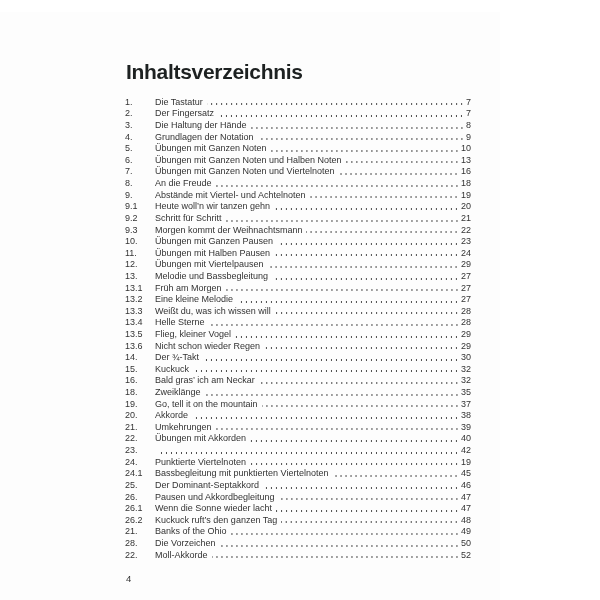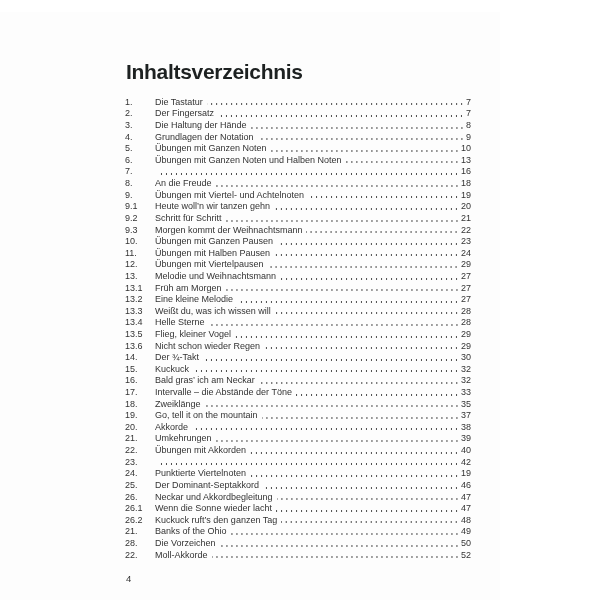--- a/index.html
+++ b/index.html
@@ -111,34 +111,35 @@
 
   <div class="toc-row">
     <span class="toc-num">6.</span>
     <span class="toc-title">Übungen mit Ganzen Noten und Halben Noten</span>
     <span class="dot-leader"></span>
     <span class="toc-page">13</span>
   </div>
 
   <div class="toc-row">
     <span class="toc-num">7.</span>
+    <span class="toc-title">Übungen mit Ganzen Noten und Viertelnoten</span>
     <span class="dot-leader"></span>
     <span class="toc-page">16</span>
   </div>
 
   <div class="toc-row">
     <span class="toc-num">8.</span>
     <span class="toc-title">An die Freude</span>
     <span class="dot-leader"></span>
     <span class="toc-page">18</span>
   </div>
 
   <div class="toc-row">
     <span class="toc-num">9.</span>
-    <span class="toc-title">Übungen mit Viertel- und Achtelnoten</span>
+    <span class="toc-title">Abstände mit Viertel- und Achtelnoten</span>
     <span class="dot-leader"></span>
     <span class="toc-page">19</span>
   </div>
 
   <div class="toc-row">
     <span class="toc-num">9.1</span>
     <span class="toc-title">Heute woll’n wir tanzen gehn</span>
     <span class="dot-leader"></span>
     <span class="toc-page">20</span>
   </div>
@@ -173,21 +174,21 @@
 
   <div class="toc-row">
     <span class="toc-num">12.</span>
     <span class="toc-title">Übungen mit Viertelpausen</span>
     <span class="dot-leader"></span>
     <span class="toc-page">29</span>
   </div>
 
   <div class="toc-row">
     <span class="toc-num">13.</span>
-    <span class="toc-title">Melodie und Weihnachtsmann</span>
+    <span class="toc-title">Melodie und Bassbegleitung</span>
     <span class="dot-leader"></span>
     <span class="toc-page">27</span>
   </div>
 
   <div class="toc-row">
     <span class="toc-num">13.1</span>
     <span class="toc-title">Früh am Morgen</span>
     <span class="dot-leader"></span>
     <span class="toc-page">27</span>
   </div>
@@ -241,26 +242,20 @@
     <span class="toc-page">32</span>
   </div>
 
   <div class="toc-row">
     <span class="toc-num">16.</span>
     <span class="toc-title">Bald gras’ ich am Neckar</span>
     <span class="dot-leader"></span>
     <span class="toc-page">32</span>
   </div>
 
-  <div class="toc-row">
-    <span class="toc-num">17.</span>
-    <span class="toc-title">Intervalle – die Abstände der Töne</span>
-    <span class="dot-leader"></span>
-    <span class="toc-page">33</span>
-  </div>
 
   <div class="toc-row">
     <span class="toc-num">18.</span>
     <span class="toc-title">Zweiklänge</span>
     <span class="dot-leader"></span>
     <span class="toc-page">35</span>
   </div>
 
   <div class="toc-row">
     <span class="toc-num">19.</span>
@@ -296,31 +291,37 @@
     <span class="toc-page">42</span>
   </div>
 
   <div class="toc-row">
     <span class="toc-num">24.</span>
     <span class="toc-title">Punktierte Viertelnoten</span>
     <span class="dot-leader"></span>
     <span class="toc-page">19</span>
   </div>
 
+  <div class="toc-row">
+    <span class="toc-num">24.1</span>
+    <span class="toc-title">Bassbegleitung mit punktierten Viertelnoten</span>
+    <span class="dot-leader"></span>
+    <span class="toc-page">45</span>
+  </div>
 
   <div class="toc-row">
     <span class="toc-num">25.</span>
     <span class="toc-title">Der Dominant-Septakkord</span>
     <span class="dot-leader"></span>
     <span class="toc-page">46</span>
   </div>
 
   <div class="toc-row">
     <span class="toc-num">26.</span>
-    <span class="toc-title">Neckar und Akkordbegleitung</span>
+    <span class="toc-title">Pausen und Akkordbegleitung</span>
     <span class="dot-leader"></span>
     <span class="toc-page">47</span>
   </div>
 
   <div class="toc-row">
     <span class="toc-num">26.1</span>
     <span class="toc-title">Wenn die Sonne wieder lacht</span>
     <span class="dot-leader"></span>
     <span class="toc-page">47</span>
   </div>

